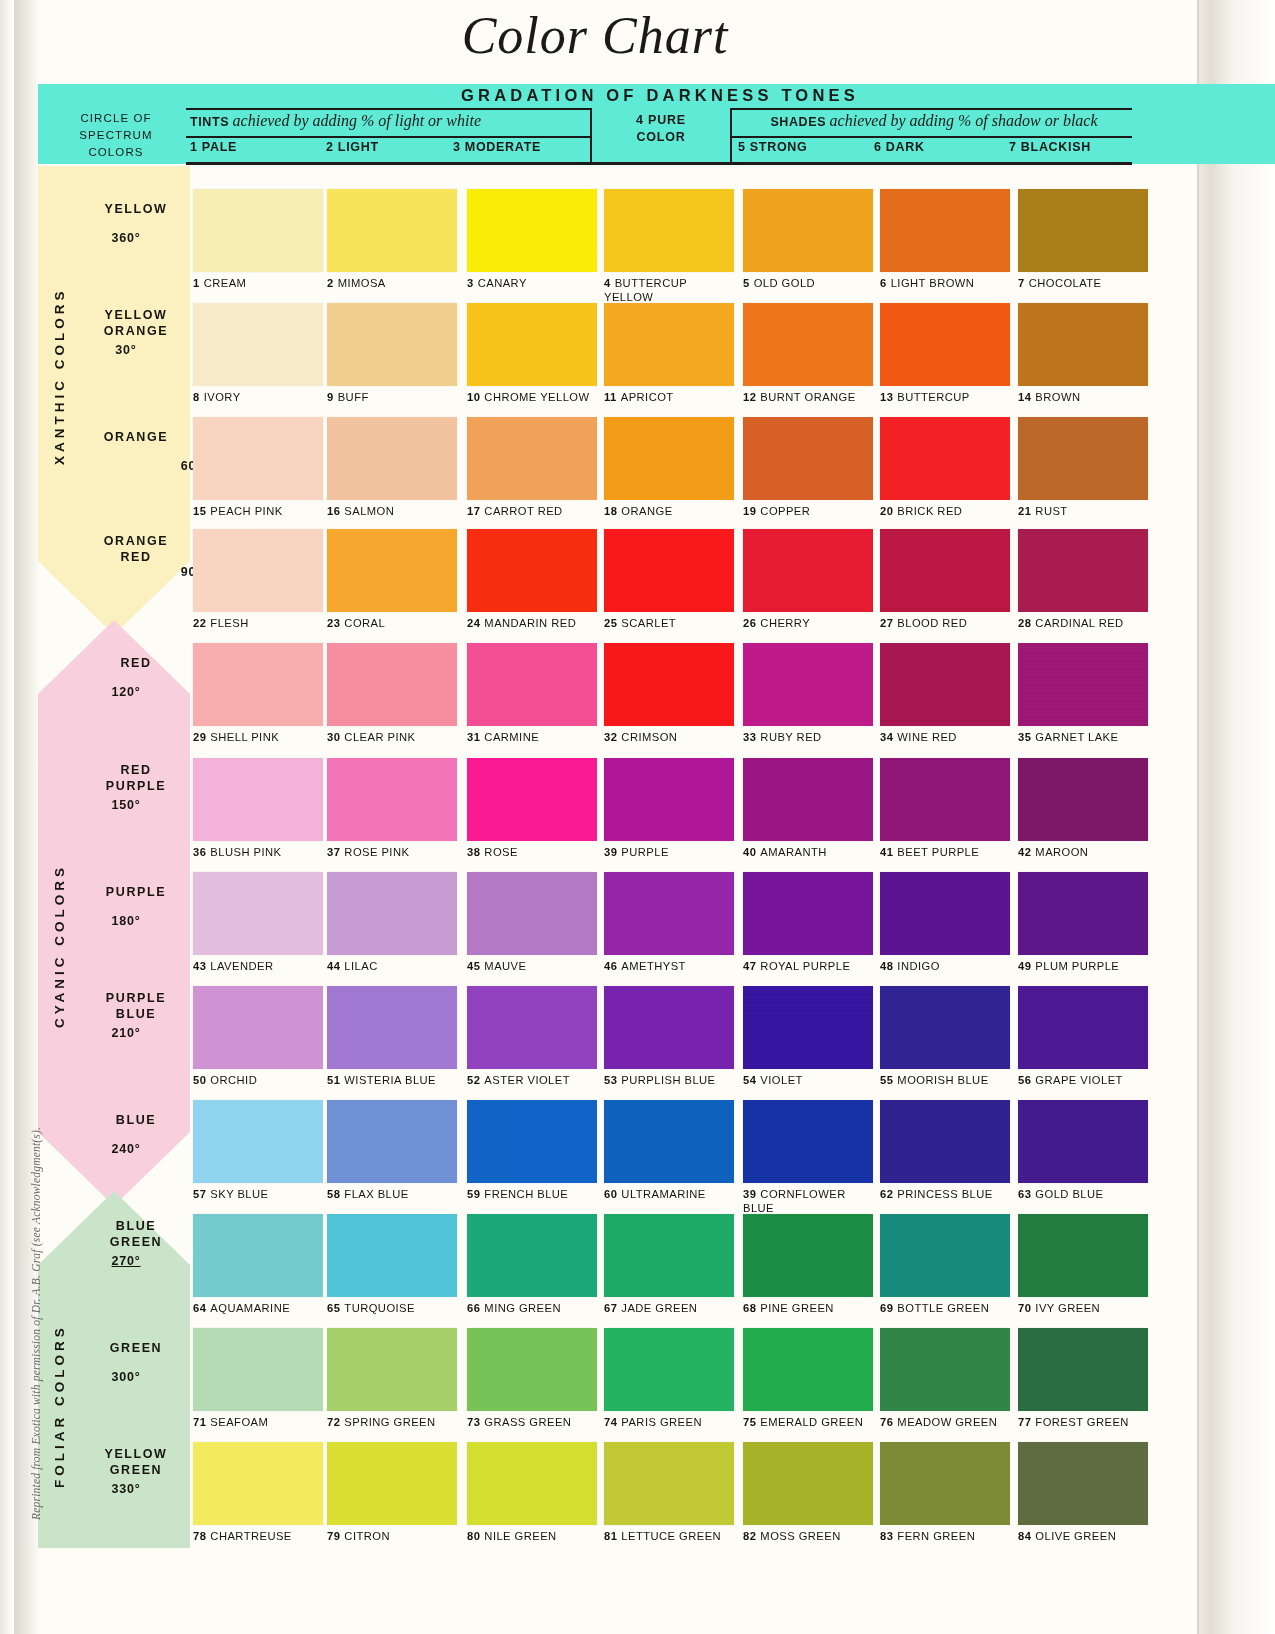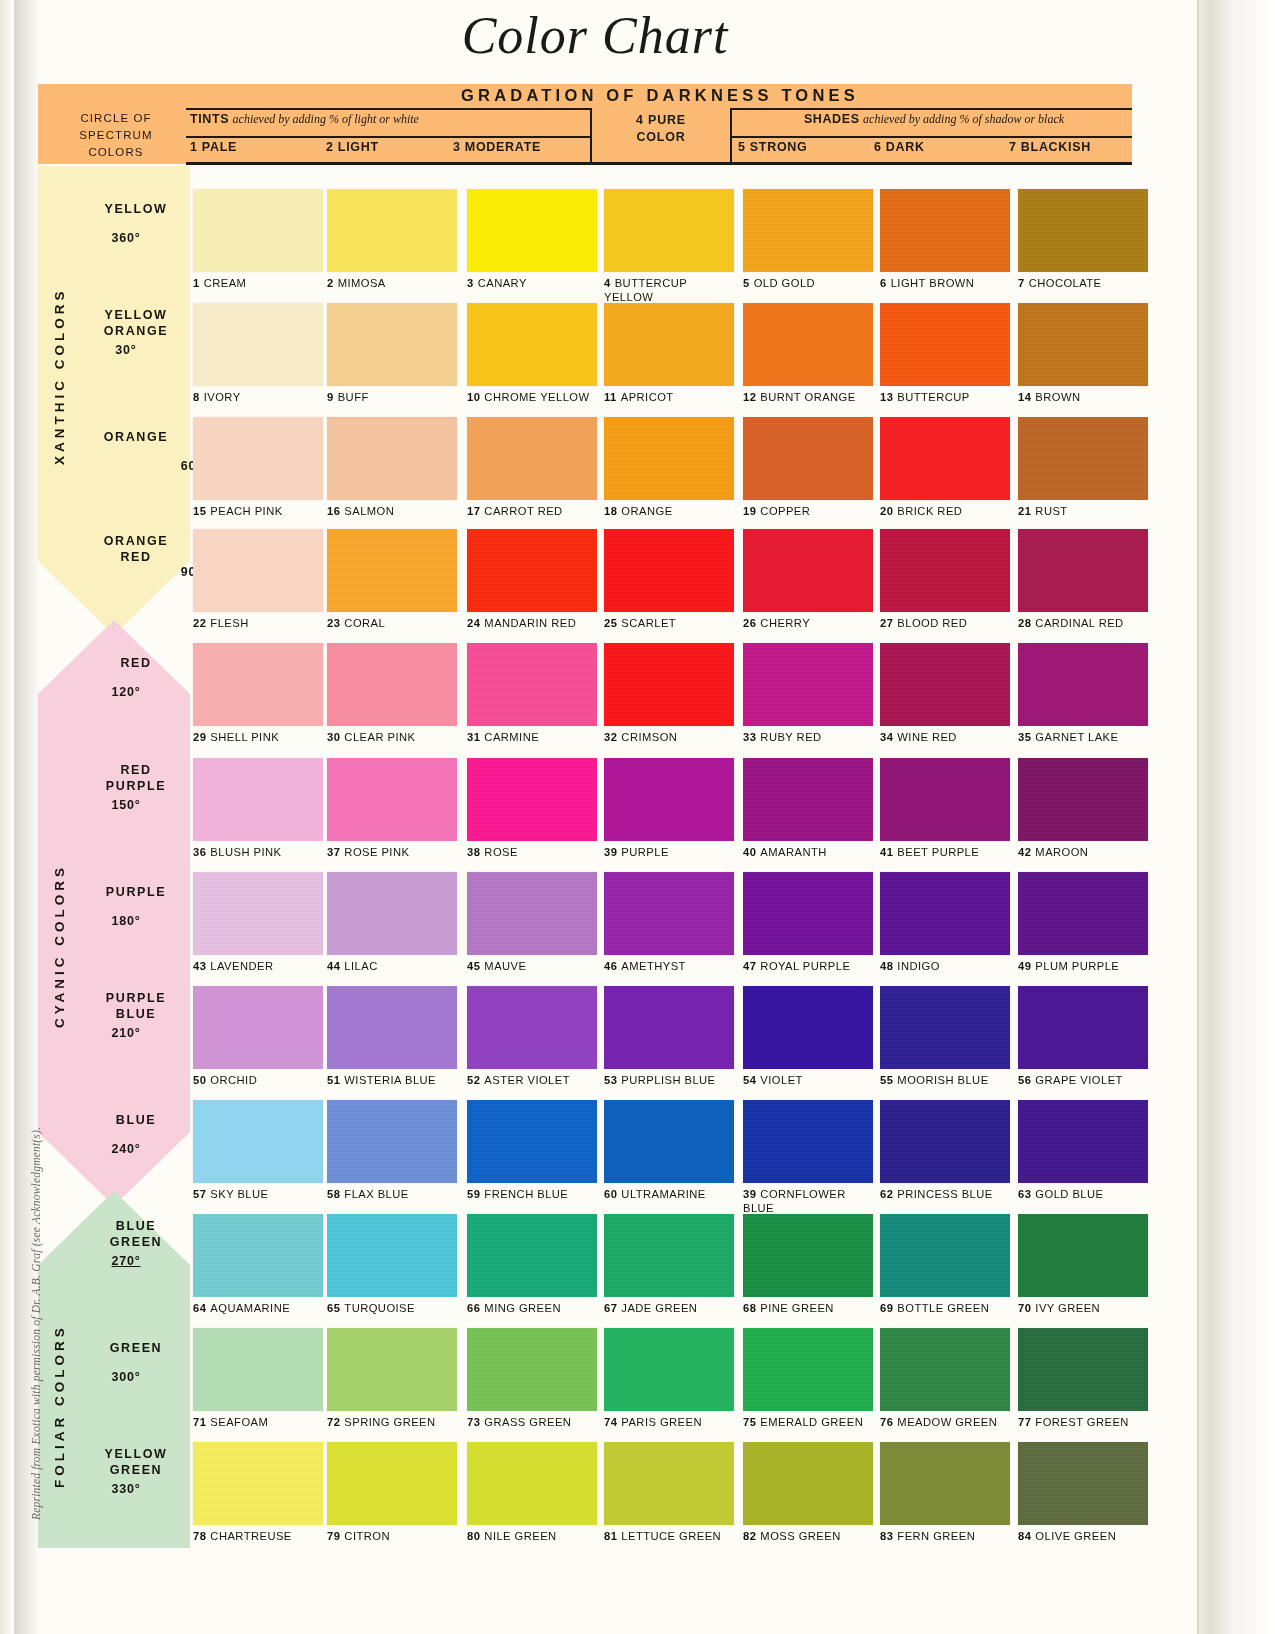--- a/index.html
+++ b/index.html
@@ -55,22 +55,22 @@
     font-family:"Liberation Serif", serif;
     font-style:italic;
     font-size:52px;
     color:#1c1a17;
     letter-spacing:1px;
     z-index:10;
   }
 
   
   .header{
-    position:absolute;left:38px;top:84px;width:1094px;height:80px;
-    background:#fdba74;
+    position:absolute;left:38px;top:84px;width:1238px;height:80px;
+    background:#5eead4;
     z-index:10;
   }
   .hdr-main{
     position:absolute;left:150px;top:2px;width:944px;
     text-align:center;
     font-size:16.5px;font-weight:bold;letter-spacing:4.2px;
     color:#1b1a18;
   }
   .hdr-circle{
     position:absolute;left:8px;top:26px;width:140px;
@@ -85,21 +85,21 @@
   .r-top-r{left:546px;top:0;width:400px;height:1.5px;}
   .r-mid-l{left:0;top:28px;width:405px;height:1.5px;}
   .r-mid-r{left:546px;top:28px;width:400px;height:1.5px;}
   .r-bot{left:0;top:54px;width:946px;height:2.5px;}
   .v-l{left:404px;top:0;width:1.5px;height:57px;}
   .v-r{left:544px;top:0;width:1.5px;height:57px;}
 
   .tints-lbl{position:absolute;left:4px;top:4px;font-size:12.5px;color:#1b1a18;}
   .shades-lbl{position:absolute;left:552px;top:4px;width:392px;text-align:center;font-size:12.5px;color:#1b1a18;}
   .tints-lbl b,.shades-lbl b{font-weight:bold;letter-spacing:.6px;}
-  .tints-lbl i,.shades-lbl i{font-family:"Liberation Serif",serif;font-style:italic;font-size:12px;}
+  .tints-lbl i,.shades-lbl i{font-family:"Liberation Serif",serif;font-style:italic;font-size:16px;}
 
   .pure-lbl{
     position:absolute;left:406px;top:4px;width:138px;
     text-align:center;font-size:12.5px;font-weight:bold;line-height:17px;letter-spacing:.8px;color:#1b1a18;
   }
   .col-head{
     position:absolute;top:32px;font-size:12.5px;font-weight:bold;letter-spacing:.7px;color:#1b1a18;
   }
 
   

